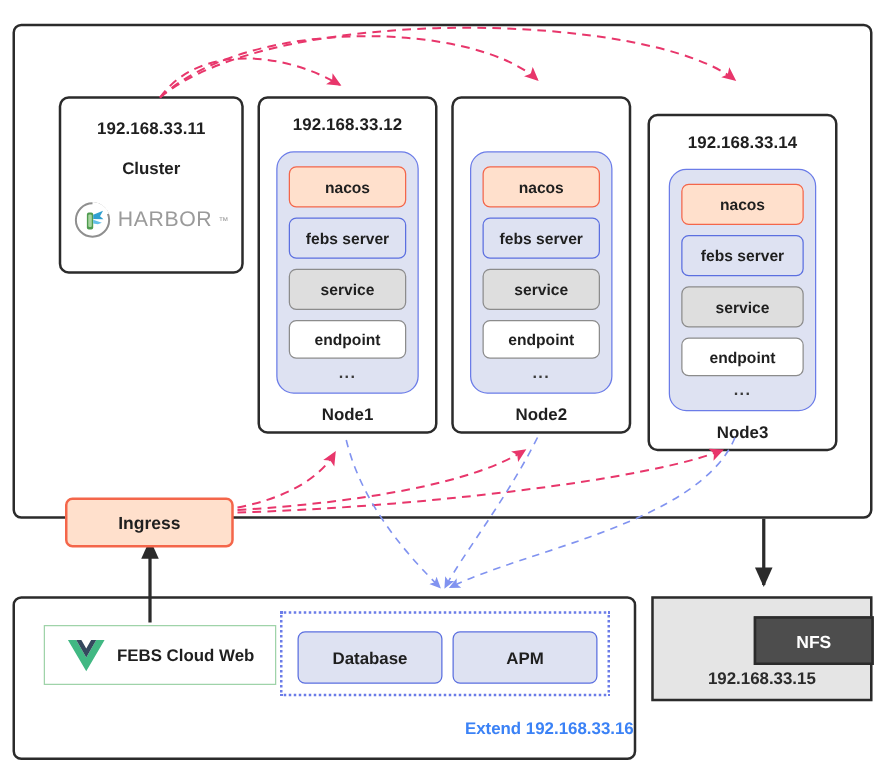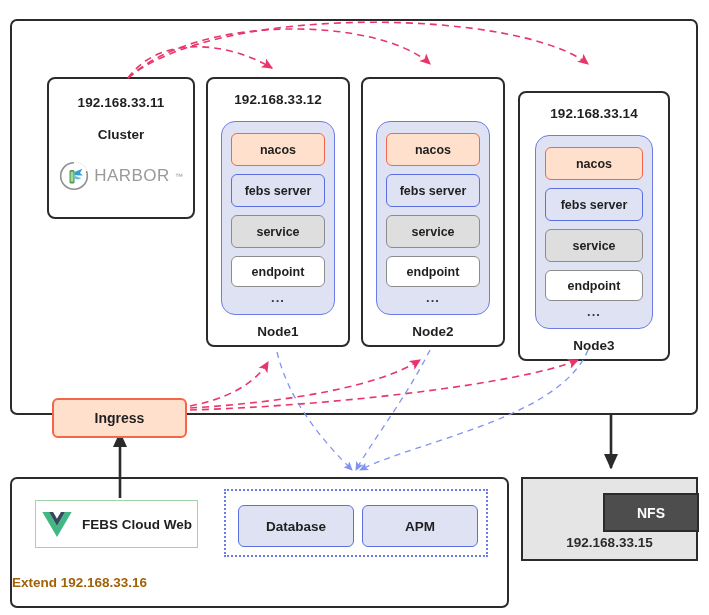--- a/index.html
+++ b/index.html
@@ -149,24 +149,24 @@
     display: flex;
     align-items: center;
     justify-content: center;
     font-size: 13.5px;
     font-weight: 700;
     color: #1f1f1f;
   }
   .extend-caption {
     position: absolute;
     width: 100%;
-    text-align: left;
-    font-size: 13.5px;
-    font-weight: 700;
-    color: #a16207;
+    text-align: right;
+    font-size: 13.5px;
+    font-weight: 700;
+    color: #3b82f6;
   }
 
   
   .nfs-frame {
     background: #e5e5e5;
     border: 2.5px solid #2b2b2b;
     z-index: 2;
   }
   .nfs-chip {
     position: absolute;
@@ -358,21 +358,21 @@
     </div>
     <div class="host-label" style="top:245px;">Node3</div>
   </div>
 
   <div class="node ingress" style="left:52px; top:386px; width:135px; height:40px;margin-top:12px;">Ingress</div>
 
   <div class="node frame" style="left:10px; top:477px; width:499px; height:131px;">
     <div class="extend-caption" style="top:96px;">Extend 192.168.33.16</div>
   </div>
 
-  <div class="node febsweb" style="left:35px; top:500px; width:163px; height:48px;">
+  <div class="node febsweb" style="left:35px; top:500px; width:186px; height:48px;">
     <svg width="32" height="27" viewBox="0 0 36 30">
       <path d="M1.5 1 L9 1 L18 16.6 L27 1 L34.5 1 L18 29 Z" fill="#41b883"></path>
       <path d="M9 1 L13.6 1 L18 8.6 L22.4 1 L27 1 L18 16.6 Z" fill="#35495e"></path>
     </svg>
     <span class="febsweb-label">FEBS Cloud Web</span>
   </div>
 
   <div class="node dotted-group" style="left:224px; top:489px; width:264px; height:68px;">
     <div class="ext-box" style="left:12px; top:14px; width:114px; height:40px;">Database</div>
     <div class="ext-box" style="left:136px; top:14px; width:114px; height:40px;">APM</div>

